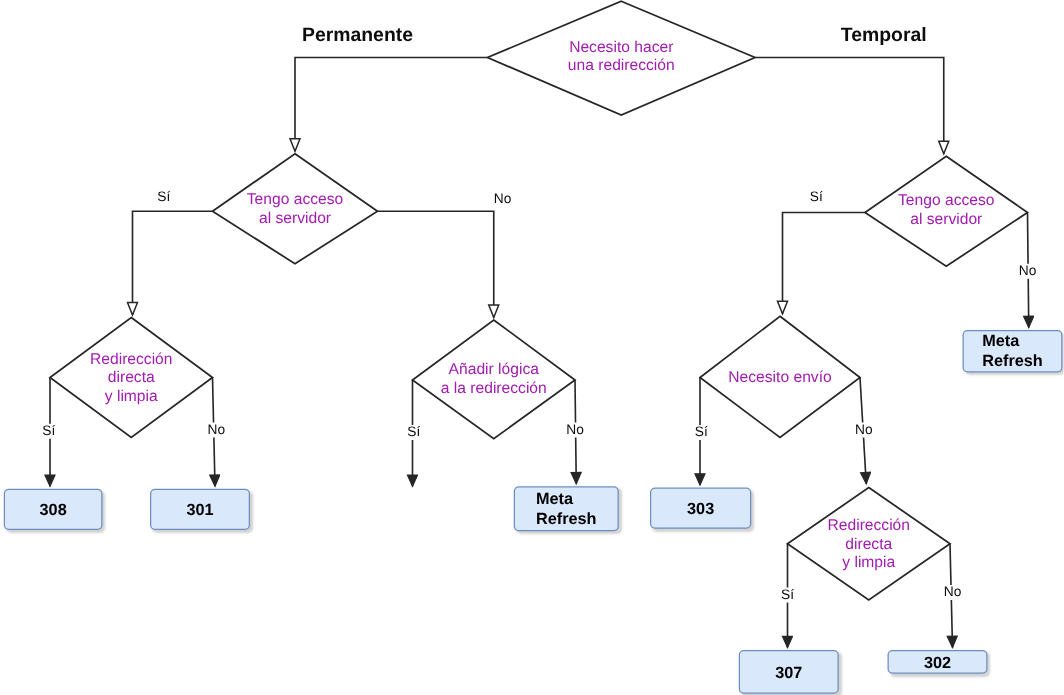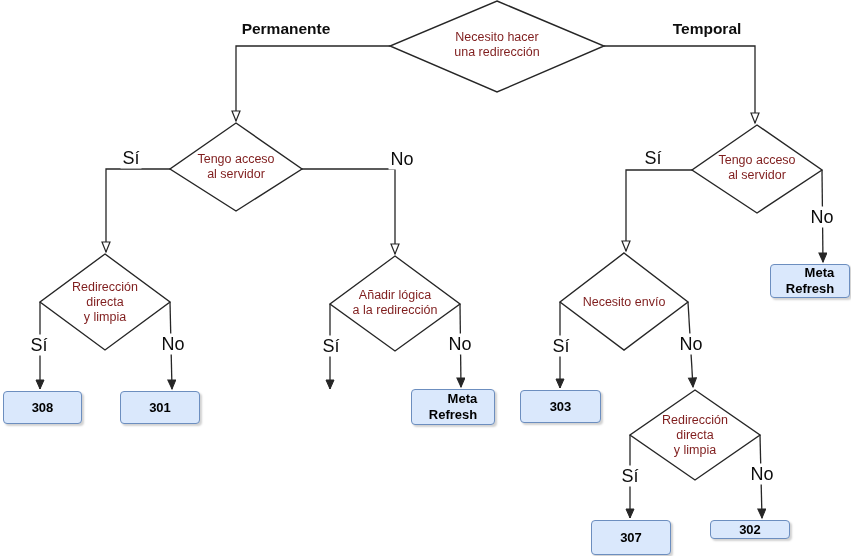--- a/index.html
+++ b/index.html
@@ -12,44 +12,44 @@
     color:#000;
   }
   svg.wires { position:absolute; left:0; top:0; }
   .dlabel {
     position:absolute;
     transform:translate(-50%,-50%);
     font-size:12.5px;
     line-height:1.18;
     text-align:center;
     white-space:pre-line;
-    color:#7f1d1d;
+    color:#a21caf;
   }
   .elabel {
     position:absolute;
     transform:translate(-50%,-50%);
-    font-size:18px;
+    font-size:11px;
     background:#ffffff;
     padding:0 2px;
     color:#0d0d0d;
   }
   .elabel.big { font-size:15.5px;font-weight:bold; }
   .result {
     position:absolute;
     background:var(--result_fill, #dae8fc);
     border:1.5px solid var(--result_border, #6c8ebf);
     border-radius:4px;
     box-sizing:border-box;
     display:flex;
     align-items:center;
     justify-content:center;
     font-weight:bold;
     font-size:13px;
     line-height:1.2;
-    text-align:right;
+    text-align:left;
     white-space:pre-line;
     box-shadow:2px 2px 2px rgba(0,0,0,0.18);
   }
 </style>
 </head>
 <body>
 
 <div class="canvas">
 
   <svg class="wires" width="851" height="556" viewBox="0 0 851 556">

